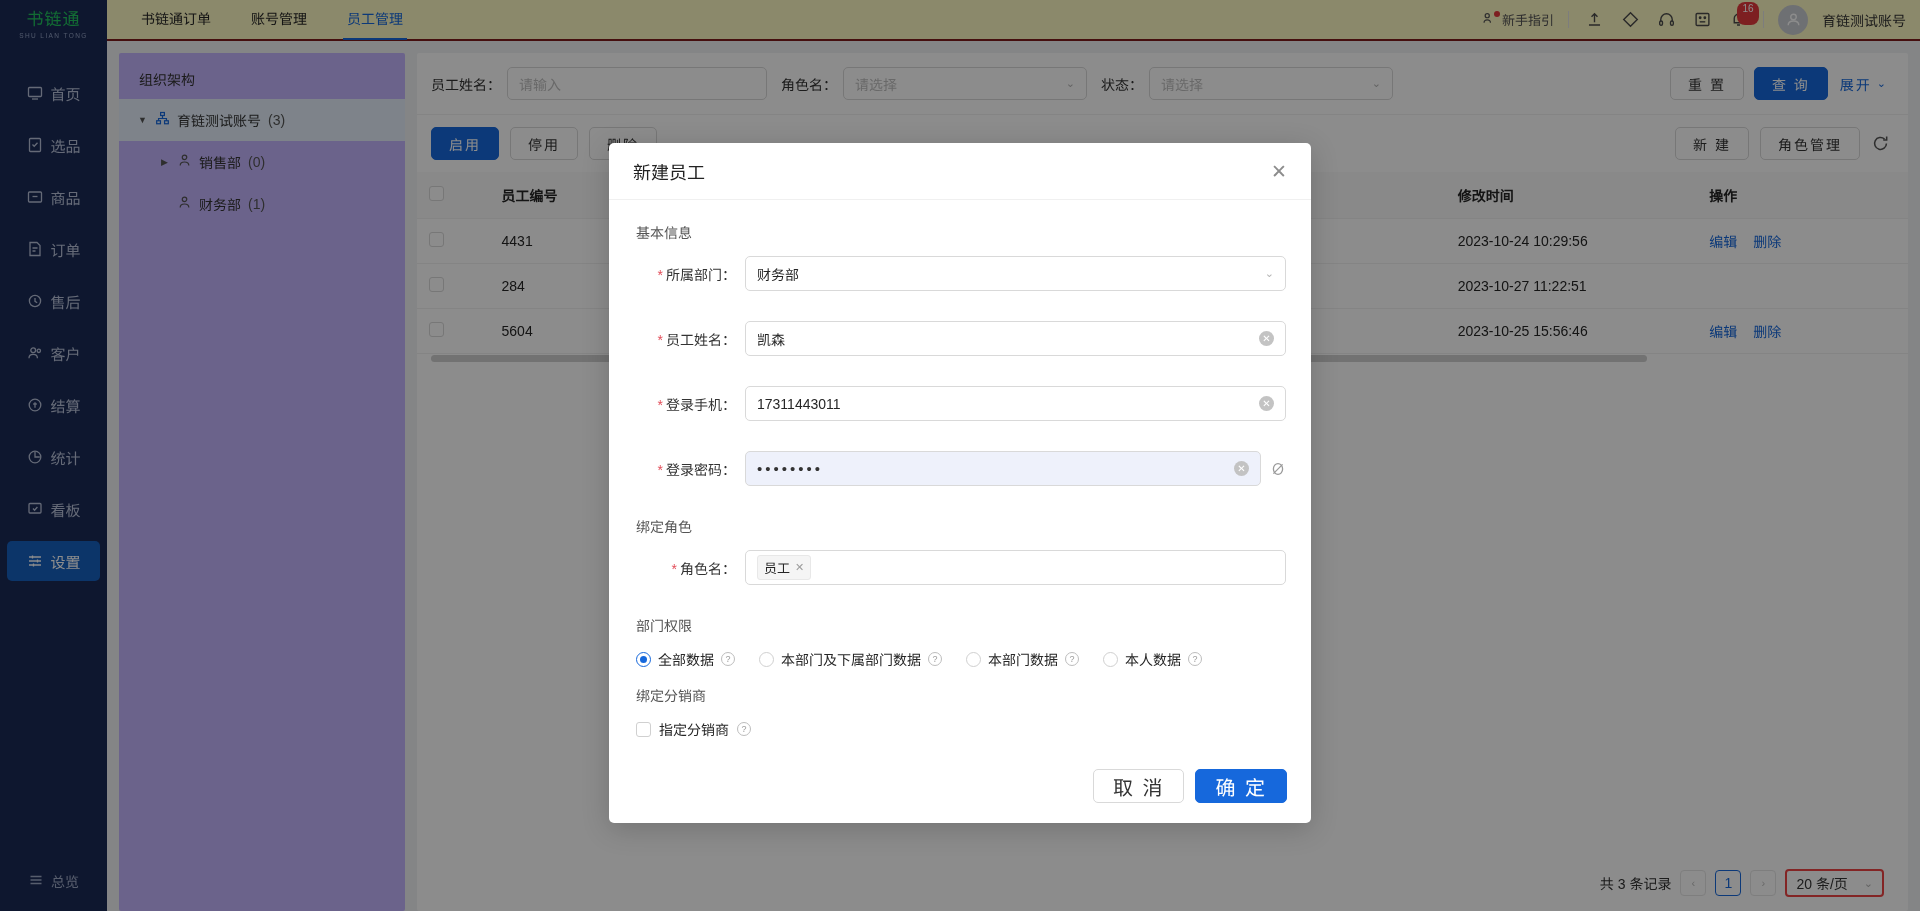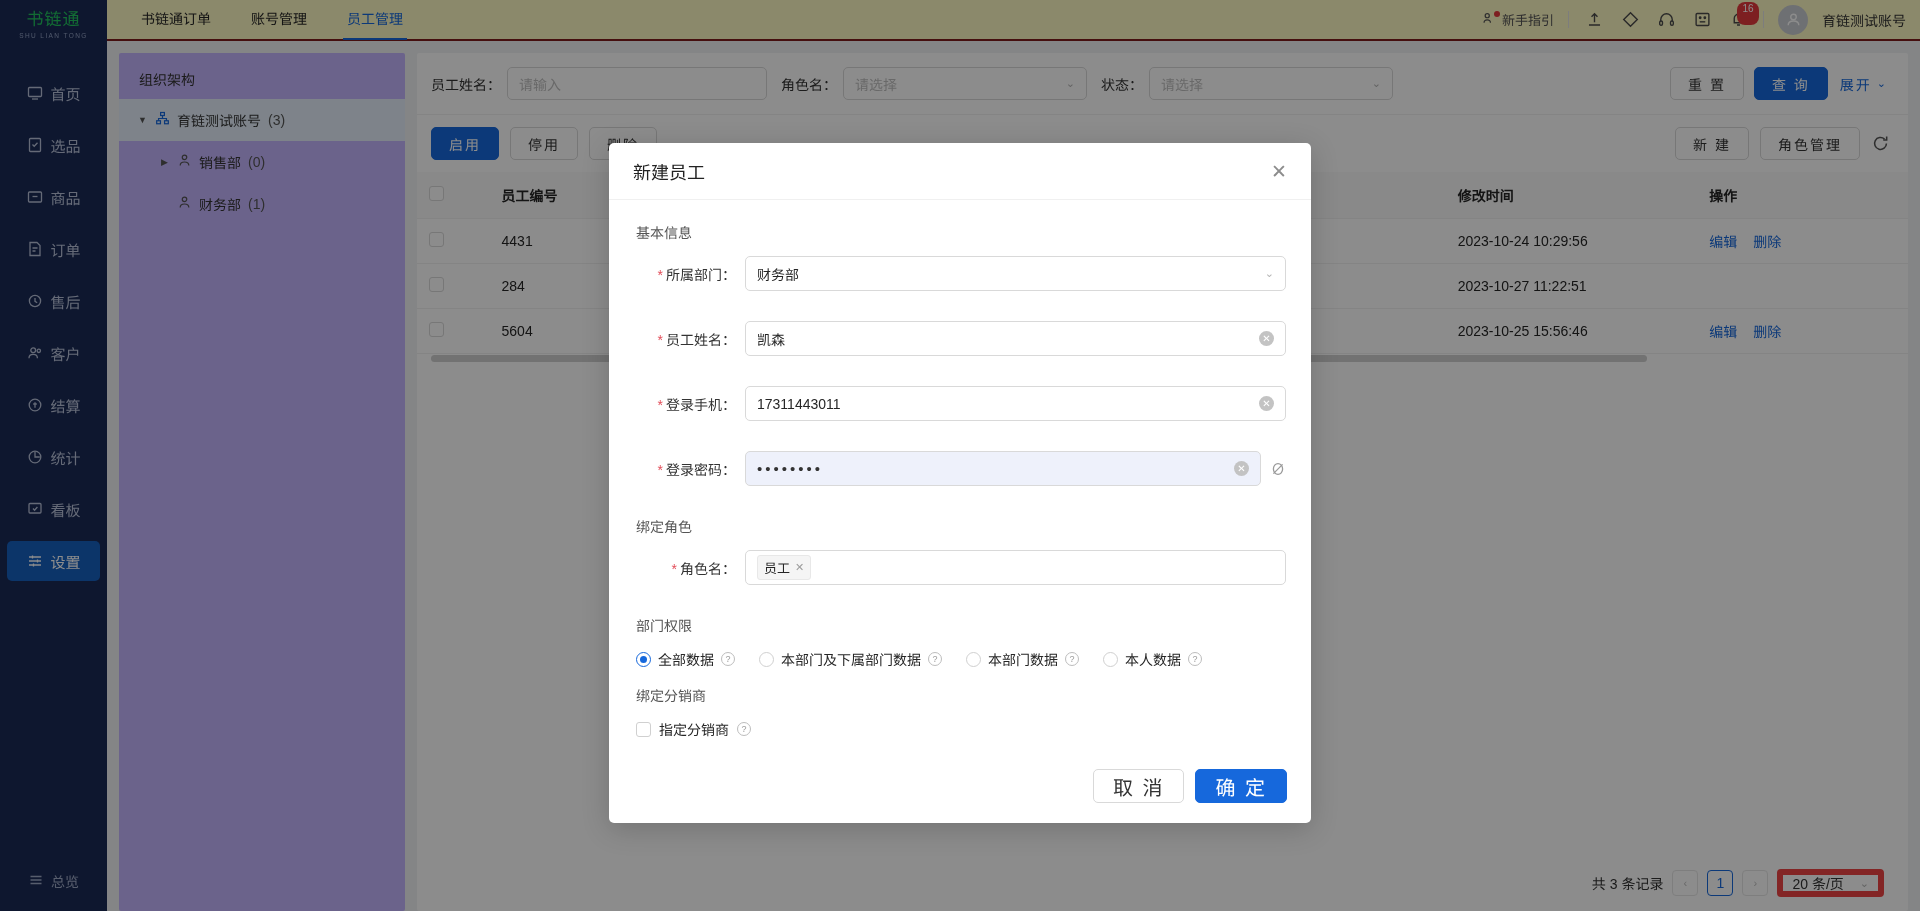--- a/index.html
+++ b/index.html
@@ -108,21 +108,21 @@
   .scrollx i { position:absolute; left:0; top:1px; height:7px; width:1216px;
                background:#cfcfcf; border-radius:4px; display:block;}
 
   
   .pagination { height:56px; display:flex; align-items:center; justify-content:flex-end;
                 gap:9px; padding-right:24px; font-size:14px; color:#333;}
   .pg-arrow { width:26px;height:26px;border:1px solid #e6e6e6;border-radius:4px;background:#fff;
               display:flex;align-items:center;justify-content:center;color:#c0c0c0;cursor:pointer;font-size:11px;}
   .pg-num { width:26px;height:26px;border:1px solid #1668dc;border-radius:4px;color:#1668dc;
             display:flex;align-items:center;justify-content:center;background:#fff;cursor:pointer;}
-  .pg-size { height:28px;border:6px solid #ef4444;border-radius:4px;padding:0 9px;
+  .pg-size { height:28px;border:2px solid #ef4444;border-radius:4px;padding:0 9px;
              display:flex;align-items:center;gap:16px;cursor:pointer;background:#fff;}
 
   
   .mask { position:absolute; inset:0; background:rgba(0,0,0,0.45); z-index:50; }
   .modal { position:absolute; left:609px; top:143px; width:702px; background:#fff;
            border-radius:5px; z-index:60; box-shadow:0 6px 28px rgba(0,0,0,.18); }
   .m-head { height:57px; display:flex; align-items:center; padding:0 24px;
             border-bottom:1px solid #f0f0f0; }
   .m-title { font-size:18px; color:#222; }
   .m-close { margin-left:auto; font-size:19px; color:#8c8c8c; cursor:pointer; line-height:1;}

